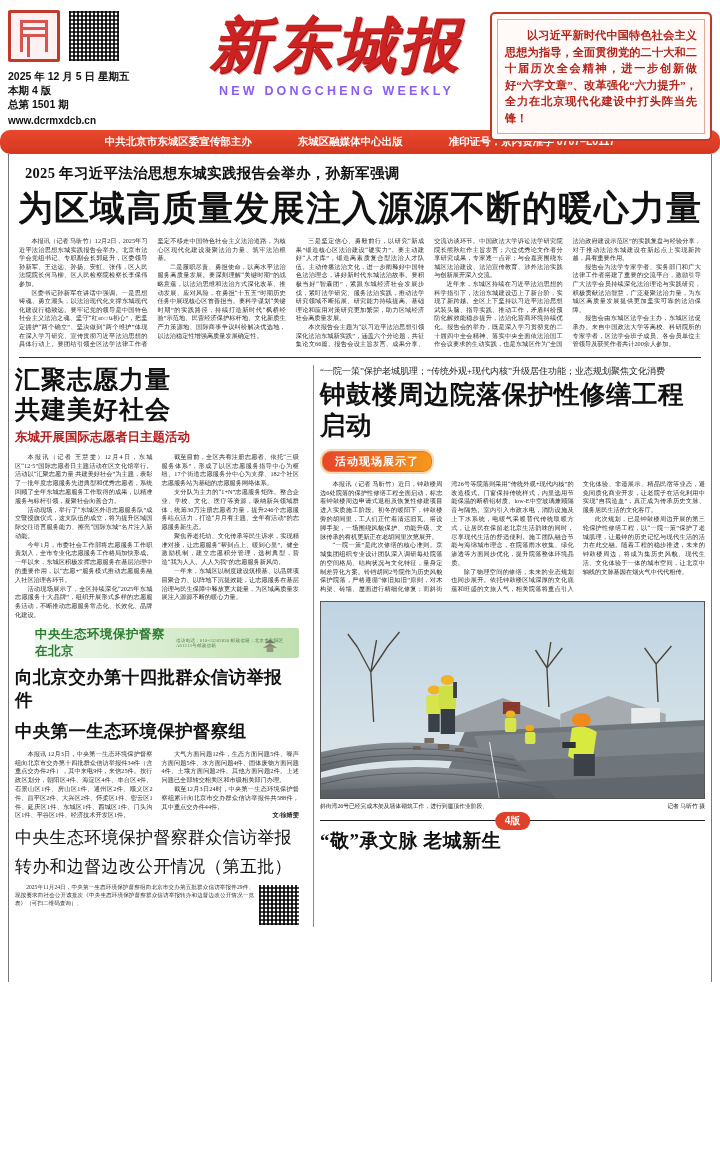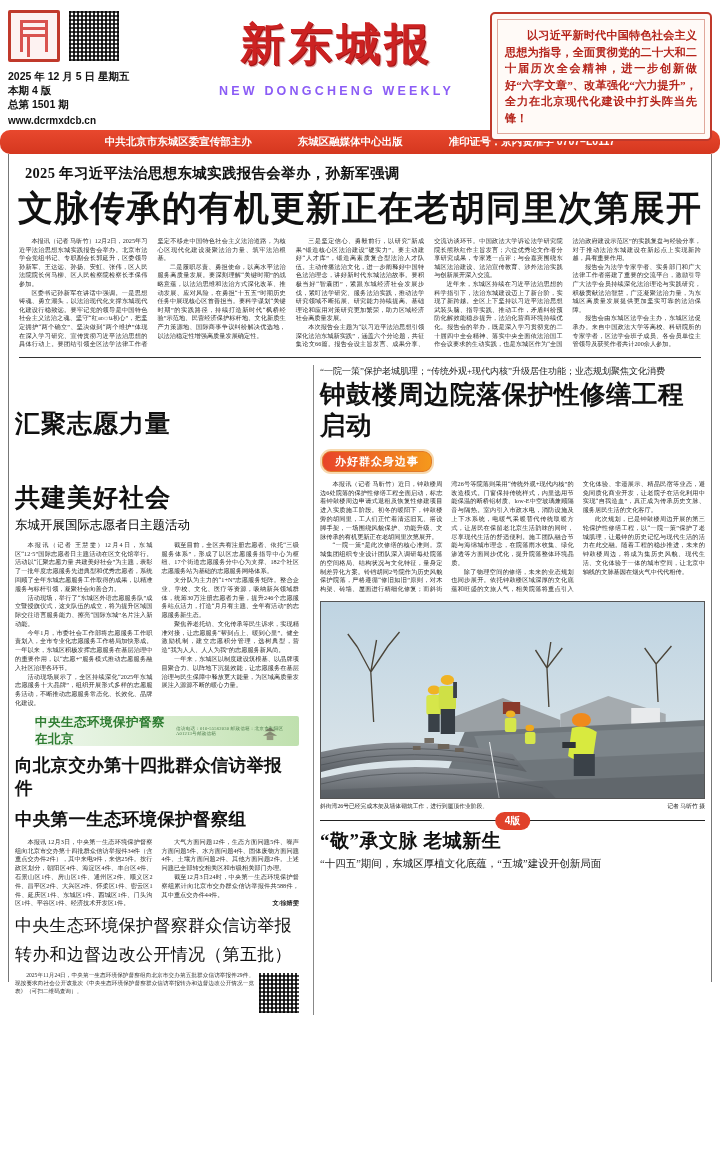--- a/index.html
+++ b/index.html
@@ -25,22 +25,22 @@
   .qr{width:50px;height:50px;background:
       repeating-linear-gradient(90deg,#2b2b2b 0 2px,#fff 2px 4px),
       repeating-linear-gradient(0deg,rgba(43,43,43,.85) 0 2px,rgba(255,255,255,.85) 2px 4px);
       background-blend-mode:multiply;border:1px solid #fff;}
   .mh-meta{margin-top:7px;font-family:"Liberation Sans","DejaVu Sans",sans-serif;font-weight:bold;font-size:10.5px;line-height:14px;color:#111;}
   .mh-meta .url{margin-top:3px;font-size:10px;}
 
   .mh-center{flex:1 1 auto;text-align:center;padding-top:4px;position:relative;}
   .nameplate{
     font-family:"Liberation Serif","DejaVu Serif",serif;
-    font-weight:bold;
-    font-size:44px;line-height:70px;letter-spacing:4px;
+    font-weight:bold;font-style:italic;
+    font-size:59px;line-height:70px;letter-spacing:4px;
     color:#cc2222;
     text-shadow:1px 1px 0 #a31515, 2px 2px 0 rgba(160,20,20,.35);
     white-space:nowrap;
   }
   .nameplate-en{
     font-family:"Liberation Sans","DejaVu Sans",sans-serif;
     font-size:12.5px;letter-spacing:3.2px;font-weight:bold;color:#8b5cf6;margin-top:4px;
   }
   .mh-right{width:222px;flex:0 0 222px;padding-top:6px;}
   .slogan-box{
@@ -79,23 +79,23 @@
   .rule-thick{border-top:1.6px solid #333;margin:2px 4px 0 4px;}
 
   
   .mid{display:flex;margin-top:7px;}
   .mid-left{width:292px;flex:0 0 292px;padding-right:8px;box-sizing:border-box;}
   .vdivider{width:0;border-left:1px solid #888;margin:0 6px;}
   .mid-right{flex:1 1 auto;}
 
   .hl-big{
     font-family:"Liberation Serif","DejaVu Serif",serif;
-    font-weight:bold;font-size:25px;line-height:30px;letter-spacing:1px;color:#111;margin-top:44px;
-  }
-  .hl-sub{font-size:12.5px;line-height:17px;margin-top:4px;color:#000000;}
+    font-weight:bold;font-size:25px;line-height:30px;letter-spacing:1px;color:#111;
+  }
+  .hl-sub{font-size:12.5px;line-height:17px;margin-top:4px;color:#b91c1c;font-weight:bold;}
   .shoulder{font-size:9px;line-height:13px;color:#222;margin-bottom:1px;}
   .hl-right{
     font-family:"Liberation Serif","DejaVu Serif",serif;
     font-weight:bold;font-size:25.5px;line-height:31px;letter-spacing:.5px;color:#111;
   }
 
   .badge-orange{
     display:inline-block;margin-top:8px;
     padding:3px 13px;border-radius:11px;
     background:linear-gradient(90deg,#e8432a,#f59a1c);
@@ -180,21 +180,21 @@
   <div class="pubbar">
     <span>中共北京市东城区委宣传部主办</span>
     <span>东城区融媒体中心出版</span>
     <span>准印证号：京内资准字 0707–L0117</span>
   </div>
 
   <div class="frame">
 
     <div>
       <div class="lead-kicker">2025 年习近平法治思想东城实践报告会举办，孙新军强调</div>
-      <div class="lead-head">文脉传承的有机更新正在老胡同里次第展开</div>
+      <div class="lead-head">为区域高质量发展注入源源不断的暖心力量</div>
       <div class="lead-body">
         <p>本报讯（记者 马昕竹）12月2日，2025年习近平法治思想东城实践报告会举办。北京市法学会党组书记、专职副会长郭延升，区委领导孙新军、王达远、孙扬、安虹、张伟，区人民法院院长何马柳、区人民检察院检察长李保伟参加。</p>
         <p>区委书记孙新军在讲话中强调。一是思想铸魂、勇立潮头，以法治现代化支撑东城现代化建设行稳致远。要牢记党的领导是中国特色社会主义法治之魂、坚守“红ைน初心”，把坚定拥护“两个确立”、坚决做到“两个维护”体现在深入学习研究、宣传贯彻习近平法治思想的具体行动上。要团结引领全区法学法律工作者坚定不移走中国特色社会主义法治道路，为核心区现代化建设凝聚法治力量、筑牢法治根基。</p>
         <p>二是履职尽责、勇担使命，以高水平法治服务高质量发展。要深刻理解“关键时期”的战略意蕴，以法治思维和法治方式深化改革、推动发展、应对风险，在勇担“十五五”时期历史任务中展现核心区首善担当。要科学谋划“关键时期”的实践路径，持续打造新时代“枫桥经验”示范地、民营经济保护标杆地、文化新质生产力策源地、国际商事争议纠纷解决优选地，以法治稳定性增强高质量发展确定性。</p>
         <p>三是坚定信心、勇毅前行，以研究“新成果”锻造核心区法治建设“硬实力”。要主动建好“人才库”，锻造高素质复合型法治人才队伍。主动传播法治文化，进一步阐释好中国特色法治理念，讲好新时代东城法治故事。要积极当好“智囊团”，紧跟东城经济社会发展步伐，紧盯法学研究、服务法治实践，推动法学研究领域不断拓展、研究能力持续提高、基础理论和应用对策研究更加繁荣，助力区域经济社会高质量发展。</p>
         <p>本次报告会主题为“以习近平法治思想引领深化法治东城新实践”，涵盖六个分论题，共征集论文66篇。报告会设主旨发言、成果分享、交流访谈环节。中国政法大学诉讼法学研究院院长熊秋红作主旨发言；六位优秀论文作者分享研究成果，专家逐一点评；与会嘉宾围绕东城区法治建设、法治宣传教育、涉外法治实践与创新展开深入交流。</p>
         <p>近年来，东城区持续在习近平法治思想的科学指引下，法治东城建设迈上了新台阶，实现了新跨越。全区上下坚持以习近平法治思想武装头脑、指导实践、推动工作，矛盾纠纷预防化解效能稳步提升，法治化营商环境持续优化。报告会的举办，既是深入学习贯彻党的二十届四中全会精神、落实中央全面依法治国工作会议要求的生动实践，也是东城区作为“全国法治政府建设示范区”的实践复盘与经验分享，对于推动法治东城建设在新起点上实现新跨越，具有重要作用。</p>
         <p>报告会为法学专家学者、实务部门和广大法律工作者搭建了重要的交流平台，激励引导广大法学会员持续深化法治理论与实践研究，积极贡献法治智慧，广泛凝聚法治力量，为东城区高质量发展提供更加坚实可靠的法治保障。</p>
         <p>报告会由东城区法学会主办，东城区法促承办。来自中国政法大学等高校、科研院所的专家学者，区法学会班子成员、各会员单位主管领导及获奖作者共计200余人参加。</p>
       </div>
@@ -253,21 +253,21 @@
 
       </div>
 
       <div class="vdivider"></div>
 
       <div class="mid-right">
 
         <div>
           <div class="shoulder">“一院一策”保护老城肌理；“传统外观+现代内核”升级居住功能；业态规划聚焦文化消费</div>
           <div class="hl-right">钟鼓楼周边院落保护性修缮工程启动</div>
-          <div class="badge-orange">办好群众身边事</div>
+          <div class="badge-orange">活动现场展示了</div>
           <div class="cols3">
             <p>本报讯（记者 马昕竹）近日，钟鼓楼周边6处院落的保护性修缮工程全面启动，标志着钟鼓楼周边申请式退租及恢复性修建项目进入实质施工阶段。初冬的暖阳下，钟鼓楼旁的胡同里，工人们正忙着清运旧瓦、搭设脚手架，一场围绕风貌保护、功能升级、文脉传承的有机更新正在老胡同里次第展开。</p>
             <p>“一院一策”是此次修缮的核心准则。京城集团组织专业设计团队深入调研每处院落的空间格局、结构状况与文化特征，量身定制差异化方案。铃铛胡同2号院作为历史风貌保护院落，严格遵循“修旧如旧”原则，对木构架、砖墙、屋面进行精细化修复；而斜街湾26号等院落则采用“传统外观+现代内核”的改造模式。门窗保持传统样式，内里选用节能保温的断桥铝材质、low-E中空玻璃兼顾隔音与隔热。室内引入市政水电，消防设施及上下水系统，电暖气采暖替代传统取暖方式，让居民在保留老北京生活韵味的同时，尽享现代生活的舒适便利。施工团队融合节能与海绵城市理念，在院落雨水收集、绿化渗透等方面同步优化，提升院落整体环境品质。</p>
             <p>除了物理空间的修缮，未来的业态规划也同步展开。依托钟鼓楼区域深厚的文化底蕴和旺盛的文旅人气，相关院落将重点引入文化体验、非遗展示、精品民宿等业态，避免同质化商业开发，让老院子在活化利用中实现“自我造血”，真正成为传承历史文脉、服务居民生活的文化客厅。</p>
             <p>此次规划，已是钟鼓楼周边开展的第三轮保护性修缮工程，以“一院一策”保护了老城肌理，让最钟的历史记忆与现代生活的活力在此交融。随着工程的稳步推进，未来的钟鼓楼周边，将成为集历史风貌、现代生活、文化体验于一体的城市空间，让北京中轴线的文脉基因在烟火气中代代相传。</p>
           </div>
 
           
           <div class="photo-wrap">
             <svg viewBox="0 0 400 196" preserveAspectRatio="none" style="width:100%;height:100%;display:block;">
@@ -352,19 +352,18 @@
             <span>斜街湾26号已经完成木架及墙体砌筑工作，进行到屋顶作业阶段。</span>
             <span>记者 马昕竹 摄</span>
           </div>
         </div>
 
         <div class="teaser">
           <div class="teaser-rule">
             <span class="pagebadge">4版</span>
           </div>
           <div class="teaser-head">“敬”承文脉  老城新生</div>
-          <div class="teaser-sub">“十四五”期间，东城区厚植文化底蕴，“五城”建设开创新局面</div>
         </div>
 
       </div>
     </div>
   </div>
 </div>
 
 </body></html>

